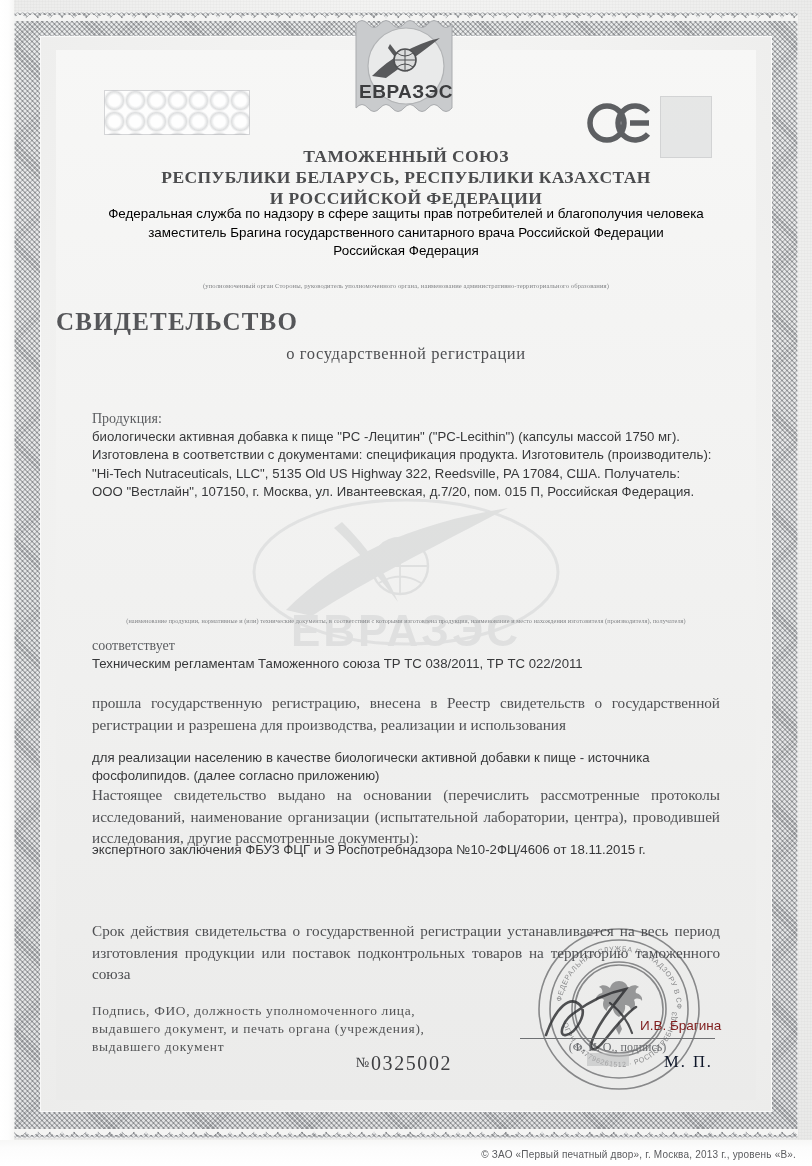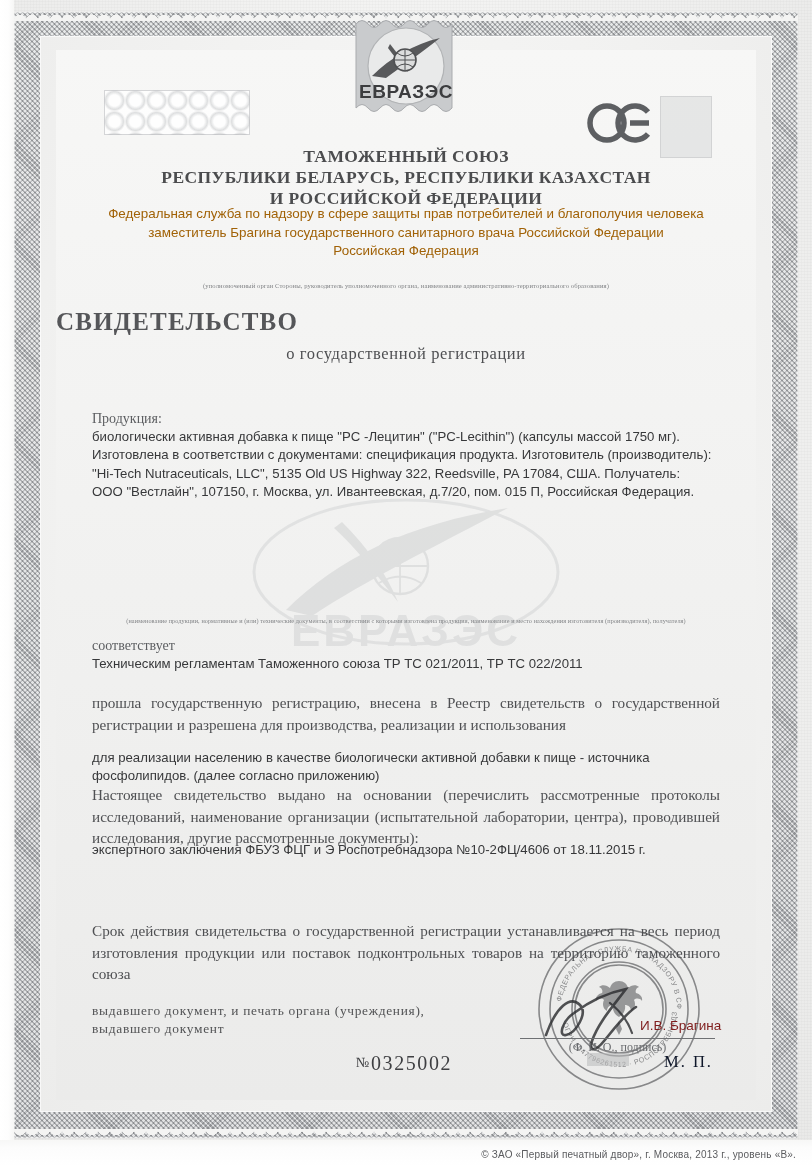--- a/index.html
+++ b/index.html
@@ -136,21 +136,21 @@
     letter-spacing: .4px;
     color: #4b4c4e;
   }
   .authority {
     position: absolute;
     left: 56px; right: 56px; top: 205px;
     text-align: center;
     font-family: "Liberation Sans", sans-serif;
     font-size: 13.4px;
     line-height: 18.5px;
-    color: #a16207;
+    color: #000000;
   }
   .caption-tiny {
     position: absolute;
     left: 56px; right: 56px;
     text-align: center;
     font-family: "Liberation Serif", serif;
     font-size: 6.6px;
     letter-spacing: .1px;
     color: #818386;
   }
@@ -380,34 +380,35 @@
   <div class="body-sans prod-lines">
     <div>биологически активная добавка к пище "PC -Лецитин" ("PC-Lecithin") (капсулы массой 1750 мг).</div>
     <div>Изготовлена в соответствии с документами: спецификация продукта. Изготовитель (производитель):</div>
     <div>"Hi-Tech Nutraceuticals, LLC", 5135 Old US Highway 322, Reedsville, PA 17084, США.  Получатель:</div>
     <div>ООО "Вестлайн", 107150, г. Москва, ул. Ивантеевская, д.7/20, пом. 015 П, Российская Федерация.</div>
   </div>
 
   <div class="caption-tiny" id="cap-prod">(наименование продукции, нормативные и (или) технические документы, в соответствии с которыми изготовлена продукция, наименование и место нахождения изготовителя (производителя), получателя)</div>
 
   <div class="label-serif sootv">соответствует</div>
-  <div class="body-sans sootv-val">Техническим регламентам Таможенного союза ТР ТС 021/2011, ТР ТС 022/2011</div>
+  <div class="body-sans sootv-val">Техническим регламентам Таможенного союза ТР ТС 038/2011, ТР ТС 022/2011</div>
 
   <div class="just-serif blk-reg">прошла государственную регистрацию, внесена в Реестр свидетельств о государственной регистрации и разрешена для производства, реализации и использования</div>
   <div class="body-sans blk-reg-val">
     <div>для реализации населению в качестве биологически активной добавки к пище - источника</div>
     <div>фосфолипидов. (далее согласно приложению)</div>
   </div>
 
   <div class="just-serif blk-basis">Настоящее свидетельство выдано на основании (перечислить рассмотренные протоколы исследований, наименование организации (испытательной лаборатории, центра), проводившей исследования, другие рассмотренные документы):</div>
   <div class="body-sans blk-basis-val">экспертного заключения ФБУЗ ФЦГ и Э Роспотребнадзора №10-2ФЦ/4606 от 18.11.2015 г.</div>
 
   <div class="just-serif blk-term">Срок действия свидетельства о государственной регистрации устанавливается на весь период изготовления продукции или поставок подконтрольных товаров на территорию таможенного союза</div>
 
   <div class="sig-label">
+    <div>Подпись, ФИО, должность уполномоченного лица,</div>
     <div>выдавшего документ, и печать органа (учреждения),</div>
     <div>выдавшего документ</div>
   </div>
 
   <div class="stamp">
     <svg viewBox="0 0 168 168" width="168" height="168" aria-hidden="true">
       <g fill="none" stroke="#4a4b4e" stroke-width="1.6">
         <circle cx="84" cy="84" r="80"></circle>
         <circle cx="84" cy="84" r="69"></circle>
         <circle cx="84" cy="84" r="47"></circle>

